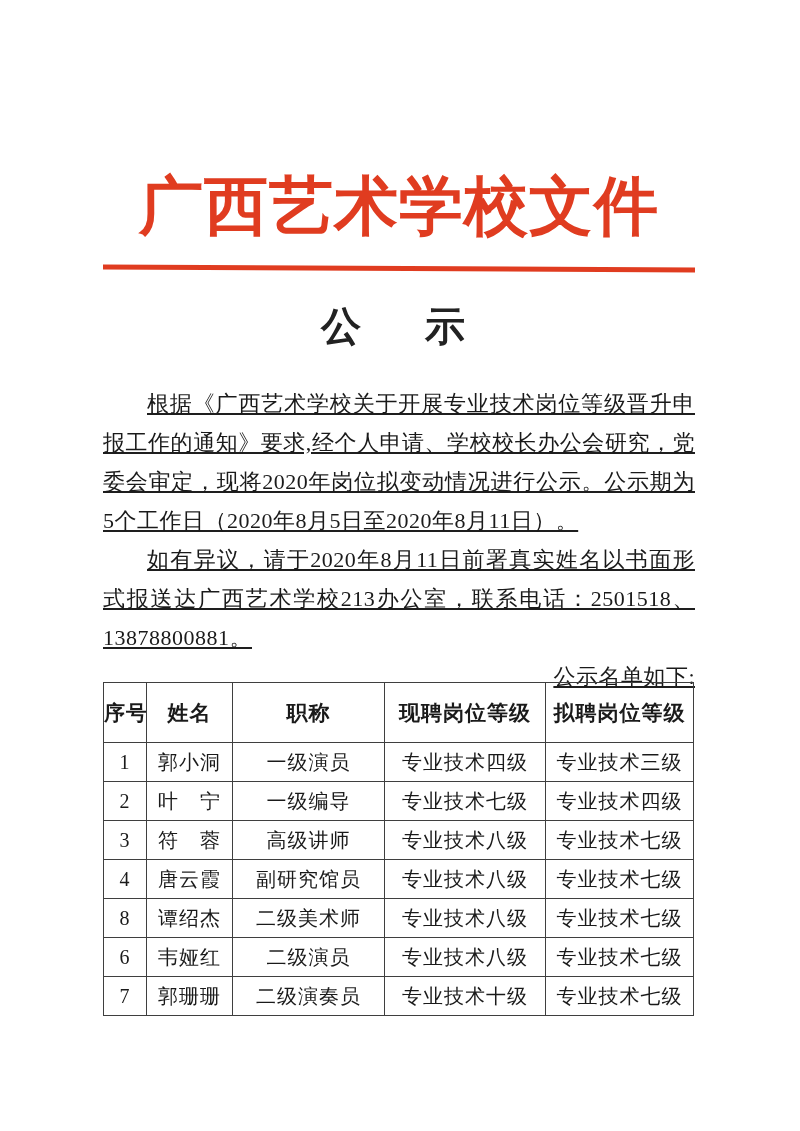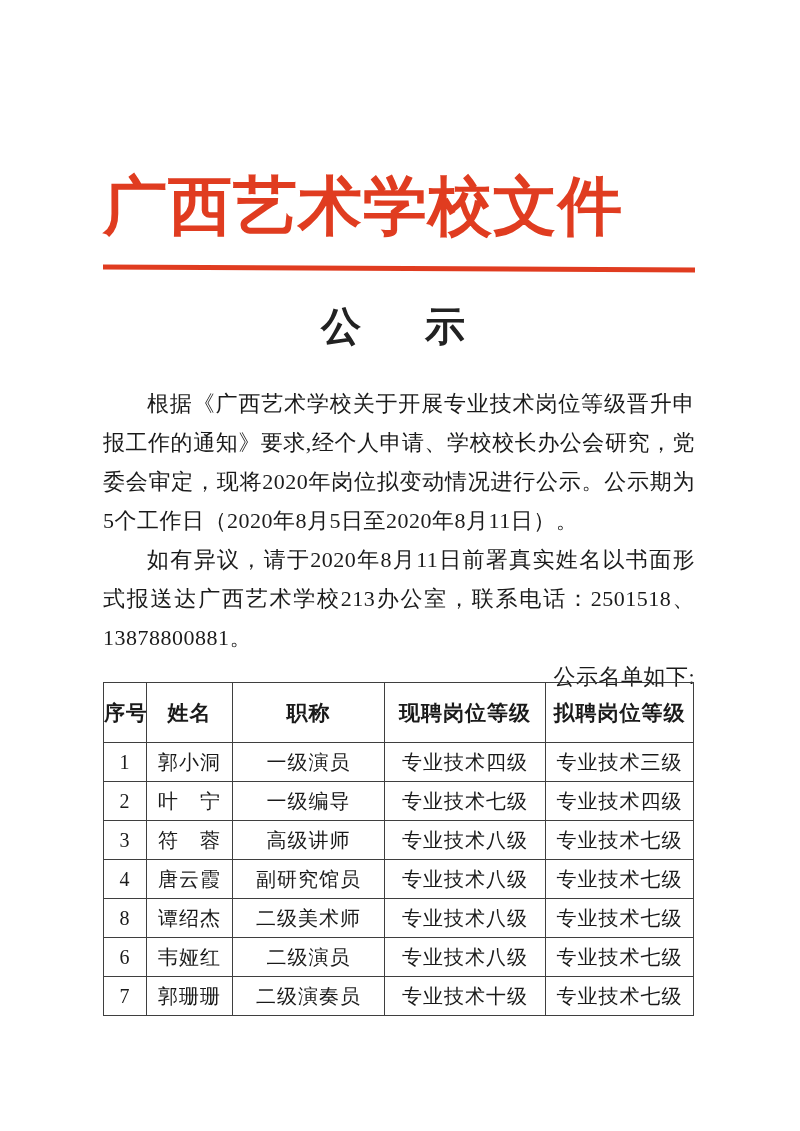--- a/index.html
+++ b/index.html
@@ -27,21 +27,21 @@
     left: 103px;
     top: 0;
     width: 592px;
     height: 100%;
   }
   .doc-title {
     position: absolute;
     top: 163px;
     left: 0;
     width: 100%;
-    text-align: left;
+    text-align: center;
     color: var(--accent-red);
     font-size: 64px;
     font-weight: bold;
     letter-spacing: 1px;
     white-space: nowrap;
     font-family: Liberation Mono, monospace;
   }
   .red-rule {
     position: absolute;
     top: 266px;
@@ -60,20 +60,21 @@
     font-size: 40px;
     font-weight: bold;
     letter-spacing: 12px;
     color: #222;
   }
   .body-text {
     position: absolute;
     top: 384px;
     left: 0;
     width: 100%;
+    text-decoration: underline;
   }
   .body-text p {
     font-size: 22px;
     line-height: 39px;
     text-indent: 2em;
     text-align: justify;
     letter-spacing: 0.5px;
     color: #1a1a1a;
   }
   .body-text p.no-justify { text-align: right; }

